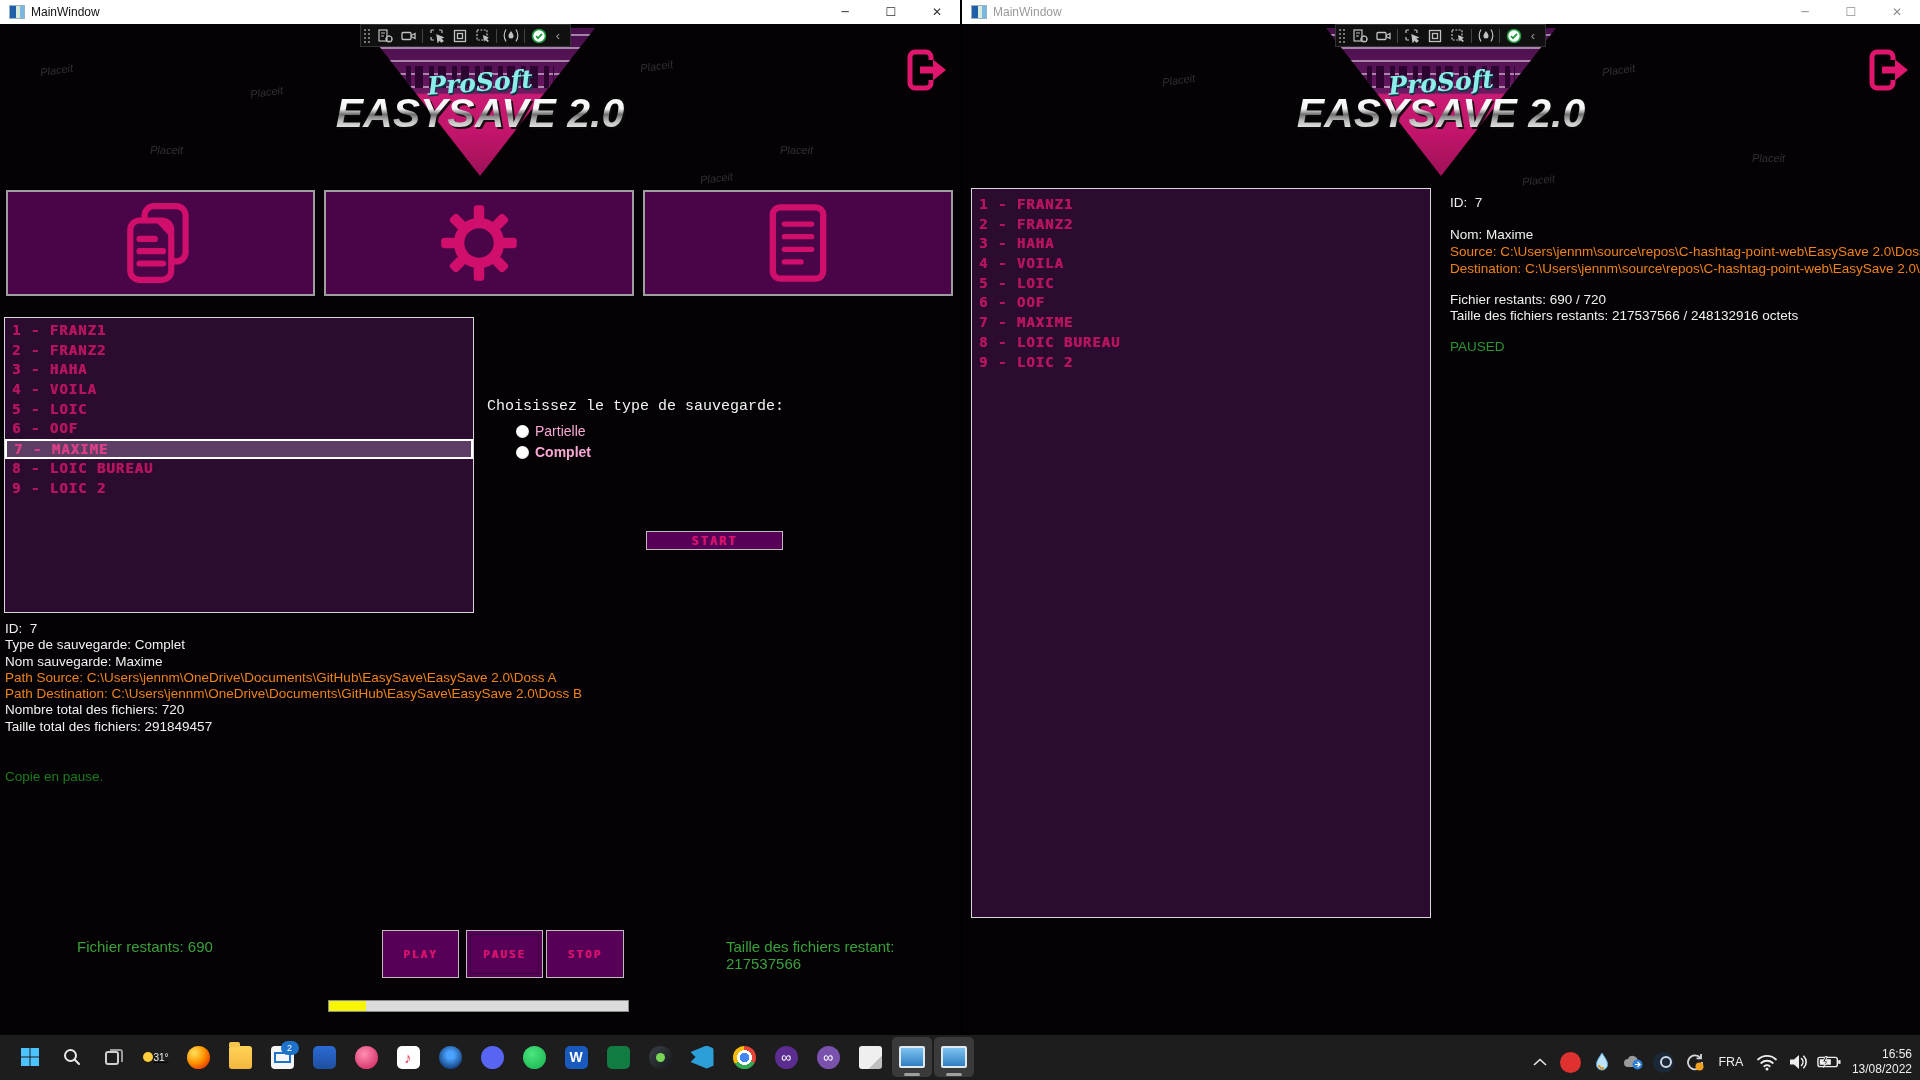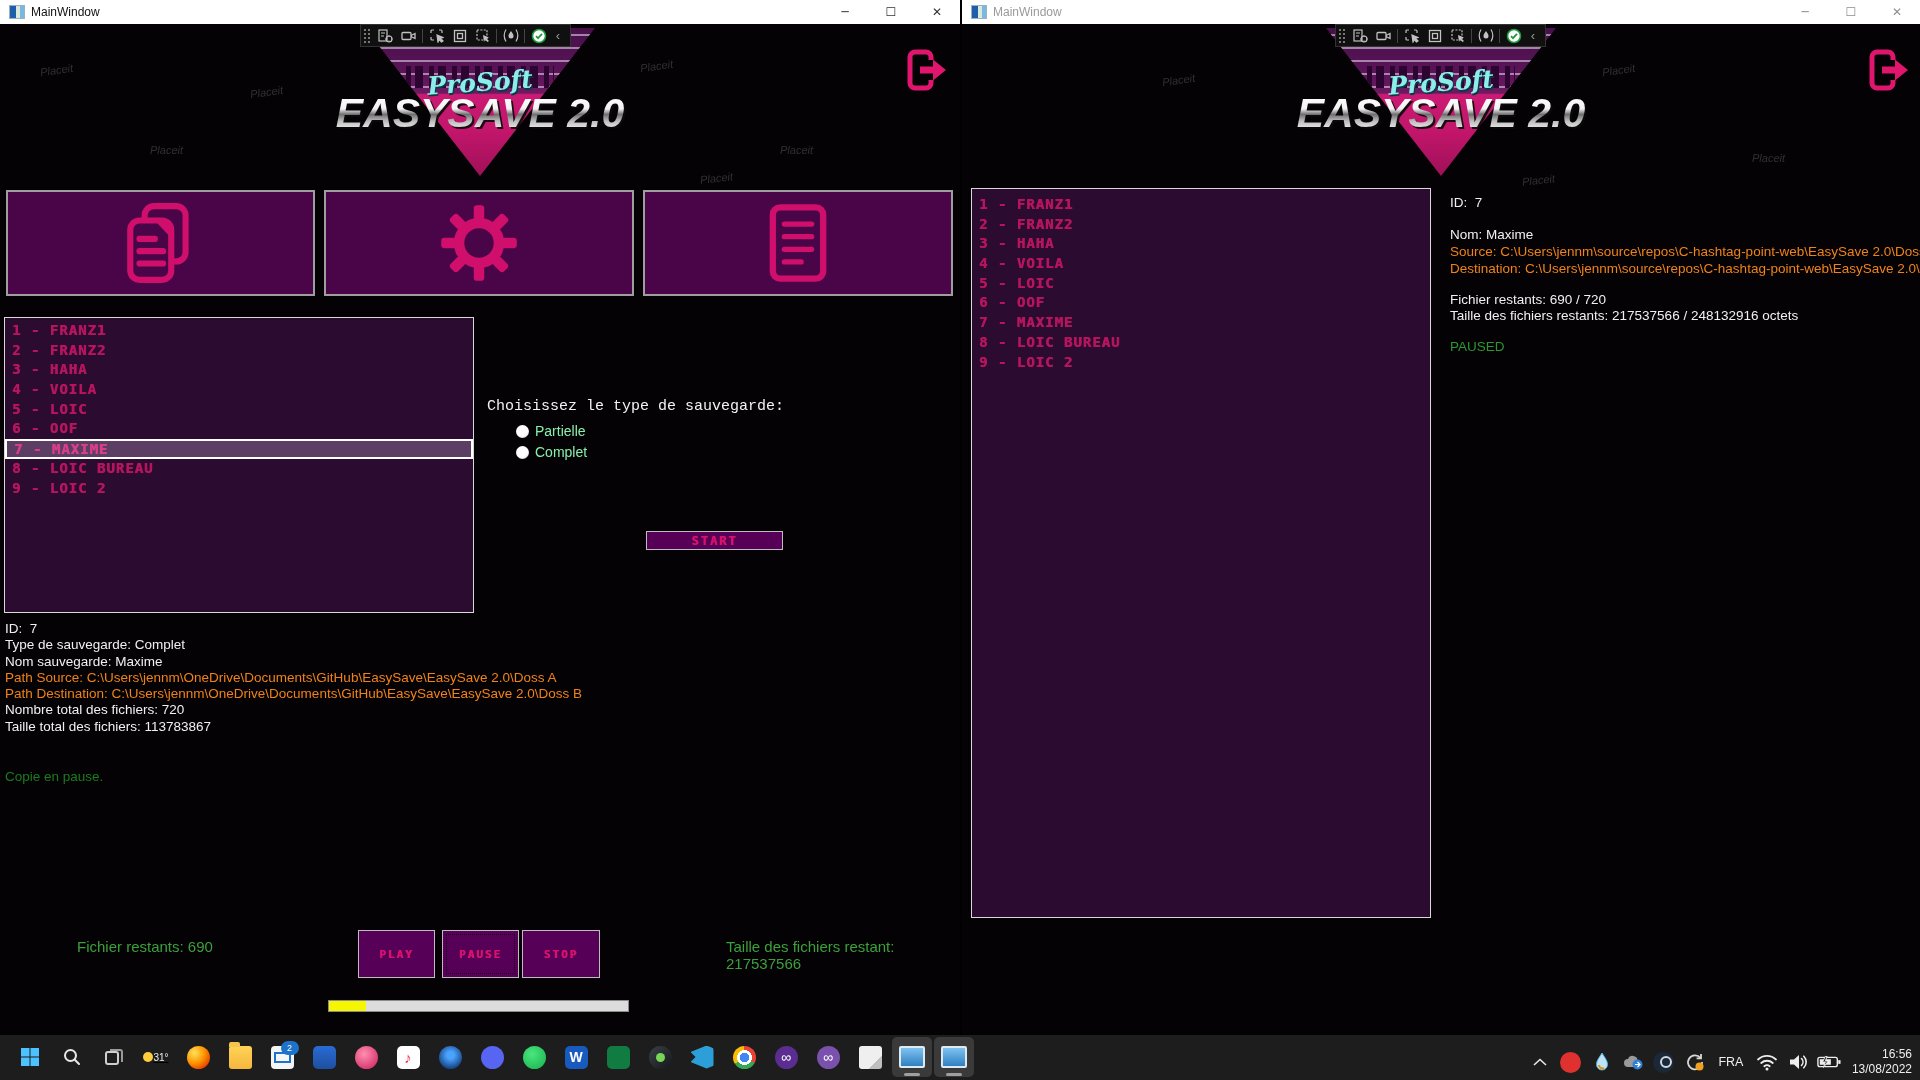--- a/index.html
+++ b/index.html
@@ -69,39 +69,39 @@
   .window.right .joblist{left:9px;top:164px;width:460px;height:730px;padding-top:6px;}
   .job{height:19.7px;line-height:19.7px;padding-left:7px;
     font-family:"DejaVu Sans Mono",monospace;font-weight:bold;font-size:14px;letter-spacing:1px;
     color:#b5155e;text-shadow:.6px 0 0 #b5155e;white-space:pre;box-sizing:border-box;}
   .job.selected{background:#5c3d63;border:2px solid #ffffff;color:#d93f87;text-shadow:.6px 0 0 #d93f87;
     line-height:16px;}
 
   
   .chooselbl{position:absolute;left:487px;top:374px;color:#f2f2f2;font-size:15px;font-family:Liberation Mono, monospace;}
   .radiorow{position:absolute;left:516px;display:flex;align-items:center;gap:6px;}
-  .radiorow.r1{top:399px;} .radiorow.r2{top:420px;}
+  .radiorow.r1{top:399px;} .radiorow.r2{top:420px;font-weight:bold;}
   .radio{width:13px;height:13px;border-radius:50%;background:radial-gradient(circle at 40% 35%,#ffffff 55%,#bdbdbd);}
-  .radiolbl{color:#86efac;font-size:14px;}
+  .radiolbl{color:#f9a8d4;font-size:14px;}
   .retrobtn{position:absolute;background:#560157;border:1px solid #bdbdbd;box-sizing:border-box;
     display:flex;align-items:center;justify-content:center;
     font-family:"DejaVu Sans Mono",monospace;font-weight:bold;color:#d6126d;
     text-shadow:.6px 0 0 #d6126d;letter-spacing:2px;padding:0;}
   .startbtn{left:646px;top:507px;width:137px;height:19px;font-size:12px;}
 
   
   .details{position:absolute;left:5px;top:597px;width:720px;}
   .dl{font-size:13.5px;line-height:16.3px;color:#f0f0f0;white-space:pre;}
   .dl.orange{color:#ef8318;}
   .statusline{position:absolute;left:5px;top:745px;font-size:13.5px;color:#1a7d1a;}
 
   
   .greenlbl{position:absolute;top:914px;font-size:15px;color:#3aa13a;}
   .files-left{left:77px;} .size-left{left:726px;}
-  .ctrlbtn{top:906px;height:48px;font-size:11px;}
+  .ctrlbtn{top:906px;height:48px;font-size:11px;margin-left:24px;}
   .playbtn{left:358px;width:77px;} .pausebtn{left:442px;width:77px;} .stopbtn{left:522px;width:78px;}
   .pausebtn{box-shadow:inset 0 0 0 3px #560157, inset 0 0 0 4px rgba(0,0,0,.0);}
   .pausebtn::after{content:"";position:absolute;inset:3px;border:1px dotted #1a001a;}
   .progress{position:absolute;left:328px;top:976px;width:301px;height:12px;background:#dcdcdc;
     border:1px solid #8a8a8a;box-sizing:border-box;}
   .progress .fill{height:100%;background:#f6f600;}
 
   
   .rdl{position:absolute;left:488px;font-size:13.5px;color:#f0f0f0;white-space:pre;}
   .rdl.orange{color:#ef8318;}
@@ -316,21 +316,21 @@
       </div>
       <button class="retrobtn startbtn">START</button>
 
       <div class="details">
         <div class="dl">ID:  7</div>
         <div class="dl">Type de sauvegarde: Complet</div>
         <div class="dl">Nom sauvegarde: Maxime</div>
         <div class="dl orange">Path Source: C:\Users\jennm\OneDrive\Documents\GitHub\EasySave\EasySave 2.0\Doss A</div>
         <div class="dl orange">Path Destination: C:\Users\jennm\OneDrive\Documents\GitHub\EasySave\EasySave 2.0\Doss B</div>
         <div class="dl">Nombre total des fichiers: 720</div>
-        <div class="dl">Taille total des fichiers: 113783867</div>
+        <div class="dl">Taille total des fichiers: 291849457</div>
       </div>
       <div class="statusline">Copie en pause.</div>
 
       <div class="greenlbl files-left">Fichier restants: 690</div>
       <button class="retrobtn ctrlbtn playbtn">PLAY</button>
       <button class="retrobtn ctrlbtn pausebtn">PAUSE</button>
       <button class="retrobtn ctrlbtn stopbtn">STOP</button>
       <div class="greenlbl size-left">Taille des fichiers restant: 217537566</div>
       <div class="progress">
         <div class="fill" style="width: 12.3%;"></div>

